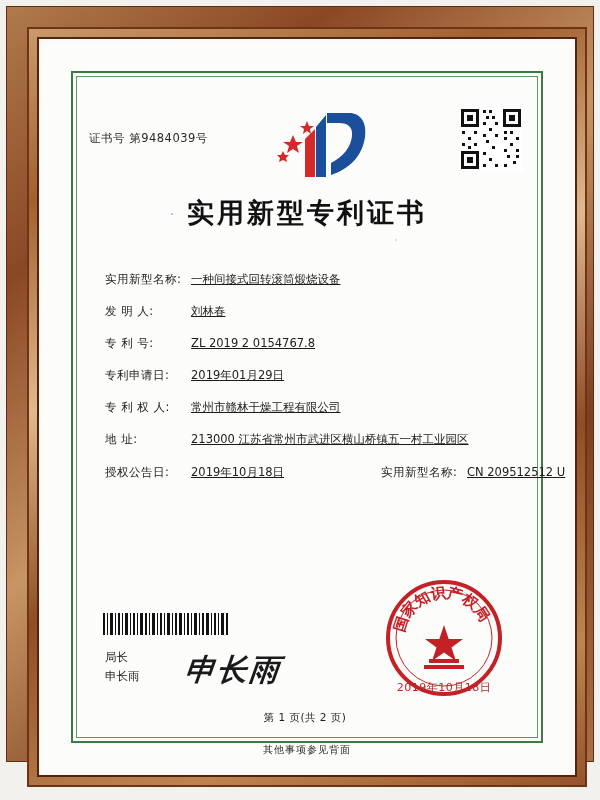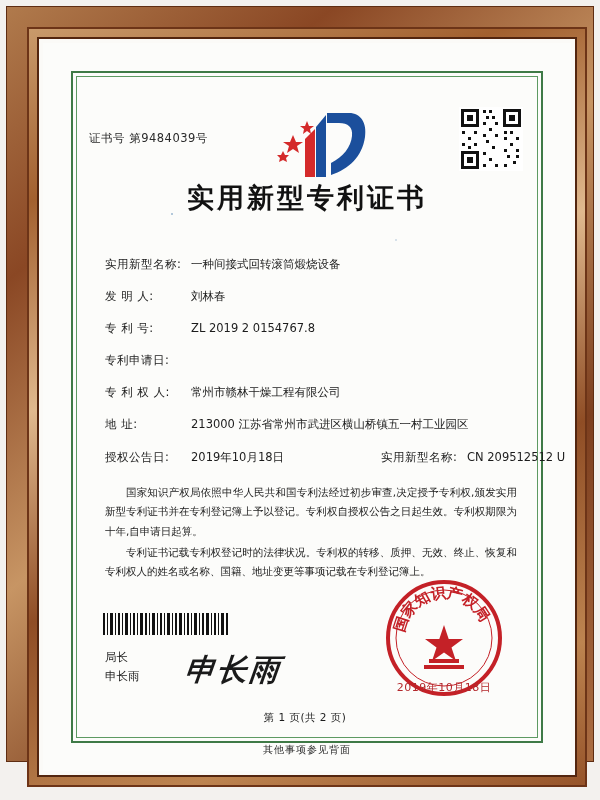--- a/index.html
+++ b/index.html
@@ -110,21 +110,21 @@
     height: 64px;
   }
 
   .title {
     text-align: center;
     font-family: Liberation Sans, sans-serif;
     font-size: 27px;
     font-weight: bold;
     letter-spacing: 3px;
     color: #111;
-    margin-top: 34px;
+    margin-top: 49px;
   }
 
   .fields {
     margin-top: 40px;
     padding-left: 16px;
     font-size: 11.5px;
     color: #1c1c1c;
   }
   .field-row {
     display: flex;
@@ -133,20 +133,21 @@
     line-height: 1.4;
     justify-content: space-between;
   }
   .field-label {
     width: 86px;
     flex: 0 0 86px;
     letter-spacing: 0.5px;
   }
   .field-value {
     flex: 1 1 auto;
+    text-decoration: underline;
   }
   .field-row.dual .field-value {
     flex: 0 0 auto;
     width: 190px;
   }
   .field-label2 {
     width: 86px;
     flex: 0 0 86px;
     letter-spacing: 0.5px;
   }
@@ -332,41 +333,38 @@
         <div class="field-row">
           <div class="field-label">发 明 人:</div>
           <div class="field-value">刘林春</div>
         </div>
         <div class="field-row">
           <div class="field-label">专 利 号:</div>
           <div class="field-value">ZL 2019 2 0154767.8</div>
         </div>
         <div class="field-row">
           <div class="field-label">专利申请日:</div>
+          <div class="field-value">2019年01月29日</div>
         </div>
         <div class="field-row">
           <div class="field-label">专 利 权 人:</div>
           <div class="field-value">常州市赣林干燥工程有限公司</div>
         </div>
         <div class="field-row">
           <div class="field-label">地      址:</div>
           <div class="field-value">213000  江苏省常州市武进区横山桥镇五一村工业园区</div>
         </div>
         <div class="field-row dual">
           <div class="field-label">授权公告日:</div>
           <div class="field-value">2019年10月18日</div>
           <div class="field-label2">实用新型名称:</div>
           <div class="field-value">CN 209512512 U</div>
         </div>
       </div>
 
-      <div class="paras">
-        <p>国家知识产权局依照中华人民共和国专利法经过初步审查,决定授予专利权,颁发实用新型专利证书并在专利登记簿上予以登记。专利权自授权公告之日起生效。专利权期限为十年,自申请日起算。</p>
-        <p>专利证书记载专利权登记时的法律状况。专利权的转移、质押、无效、终止、恢复和专利权人的姓名或名称、国籍、地址变更等事项记载在专利登记簿上。</p>
-      </div>
 
       <div class="barcode">
         <svg viewBox="0 0 128 22" width="128" height="22">
           <g fill="#111">
             <rect x="0" y="0" width="2" height="22"></rect>
               <rect x="4" y="0" width="1" height="22"></rect>
               <rect x="7" y="0" width="3" height="22"></rect>
             <rect x="12" y="0" width="1" height="22"></rect>
               <rect x="15" y="0" width="2" height="22"></rect>
               <rect x="19" y="0" width="1" height="22"></rect>

